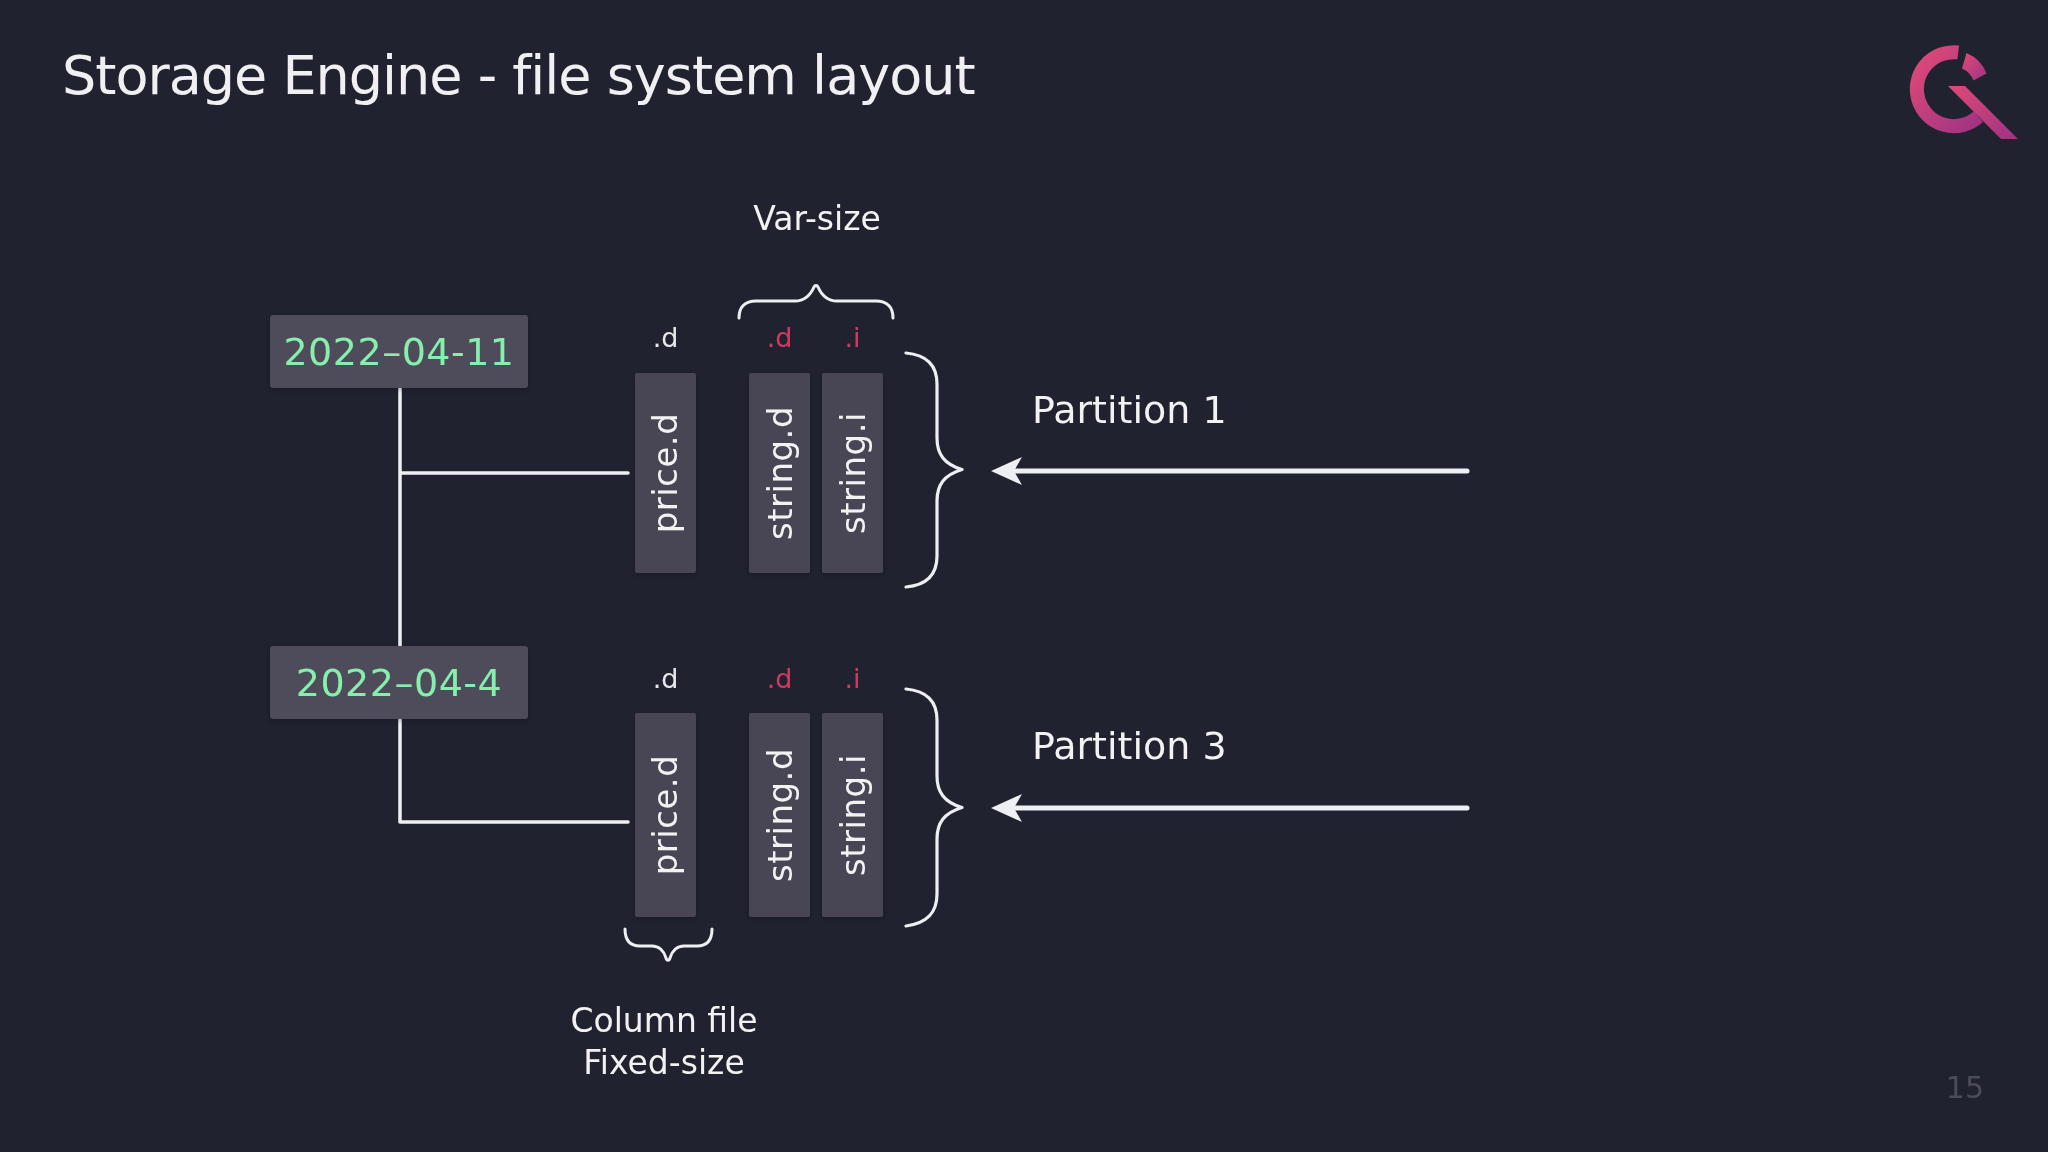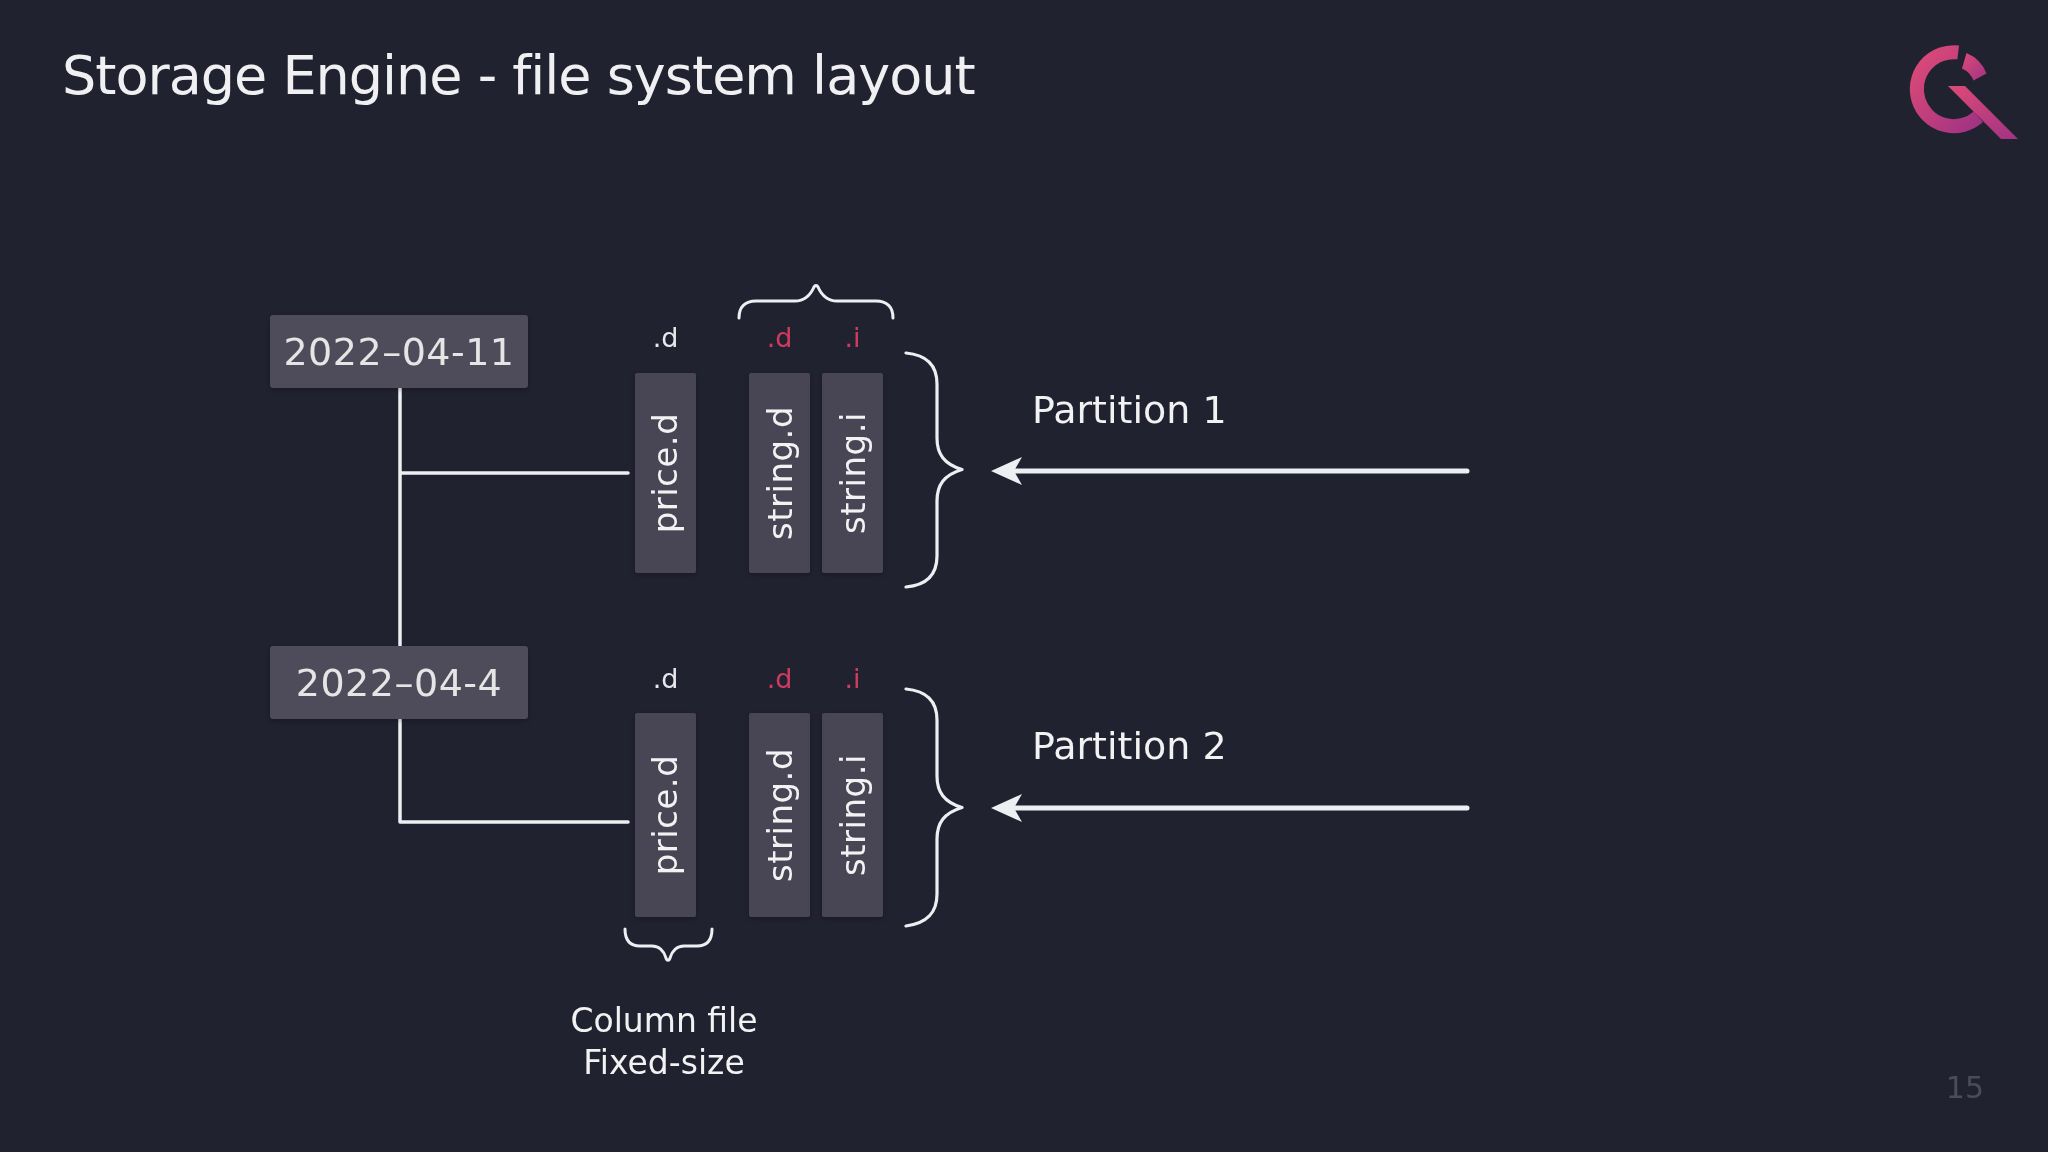--- a/index.html
+++ b/index.html
@@ -24,21 +24,21 @@
     white-space:nowrap;
   }
   .logo{position:absolute;left:1902px;top:40px;}
   .overlay{position:absolute;left:0;top:0;width:2048px;height:1152px;z-index:1;pointer-events:none;}
   .stroke-line{stroke:var(--line);fill:none;stroke-linecap:round;stroke-linejoin:round;}
   .fill-line{fill:var(--line);stroke:none;}
   .datebox{
     position:absolute;z-index:2;width:258px;height:73px;
     background:var(--date-box);border-radius:3px;
     display:flex;align-items:center;justify-content:center;
-    font-size:38px;color:#e5e5e5;letter-spacing:0.5px;
+    font-size:38px;color:#86efac;letter-spacing:0.5px;
     box-shadow:0 2px 4px rgba(0,0,0,0.25);
   }
   .datebox.p1{left:270px;top:315px;}
   .datebox.p2{left:270px;top:646px;}
   .colbox{
     position:absolute;z-index:2;width:61px;
     background:var(--column-box);border-radius:2px;
     display:flex;align-items:center;justify-content:center;
     box-shadow:0 2px 4px rgba(0,0,0,0.25);
   }
@@ -100,20 +100,21 @@
 
     <path class="stroke-line" stroke-width="3.2" d="M906,689 C928,691 937,702 937,720 L937,776 C937,792 944,802 962,807.5 C944,813 937,823 937,839 L937,894 C937,912 928,923 906,926"></path>
 
     <path class="stroke-line" stroke-width="5" d="M1014,808 H1467"></path>
     <polygon class="fill-line" points="991,808 1022,794 1014,808 1022,822"></polygon>
 
     <path class="stroke-line" stroke-width="3" d="M625,929 C625,940 630,946 640,946 L652,946 C659,946 664,951 666,958 C667,961 669,961 670,958 C672,951 677,946 684,946 L697,946 C707,946 712,940 712,929"></path>
   </svg>
 
   <div class="caption var">
+    <div>Var-size</div>
   </div>
 
   <div class="datebox p1">
     <span>2022–04-11</span>
   </div>
   <div class="extrow ext-plain" style="left:635px;top:322px;">.d</div>
   <div class="extrow ext-accent" style="left:749px;top:322px;">.d</div>
   <div class="extrow ext-accent" style="left:822px;top:322px;">.i</div>
   <div class="colbox" style="left:635px;top:373px;height:200px;">
     <span class="vtext">price.d</span>
@@ -134,21 +135,21 @@
   <div class="extrow ext-accent" style="left:822px;top:663px;">.i</div>
   <div class="colbox" style="left:635px;top:713px;height:204px;">
     <span class="vtext">price.d</span>
   </div>
   <div class="colbox" style="left:749px;top:713px;height:204px;">
     <span class="vtext">string.d</span>
   </div>
   <div class="colbox" style="left:822px;top:713px;height:204px;">
     <span class="vtext">string.i</span>
   </div>
-  <div class="partition-label p2">Partition 2</div>
+  <div class="partition-label p2">Partition 3</div>
 
   <div class="caption fixed">
     <div>Column file</div>
     <div>Fixed-size</div>
   </div>
 
   <div class="page-number">15</div>
 
 </div>
 

